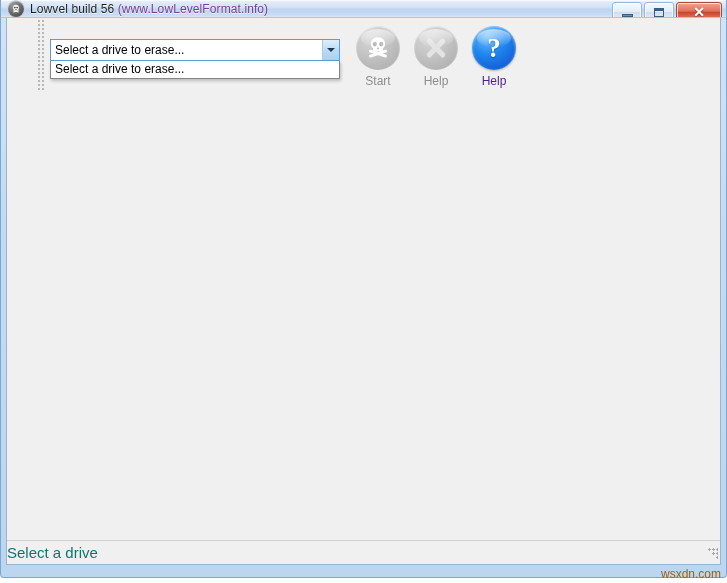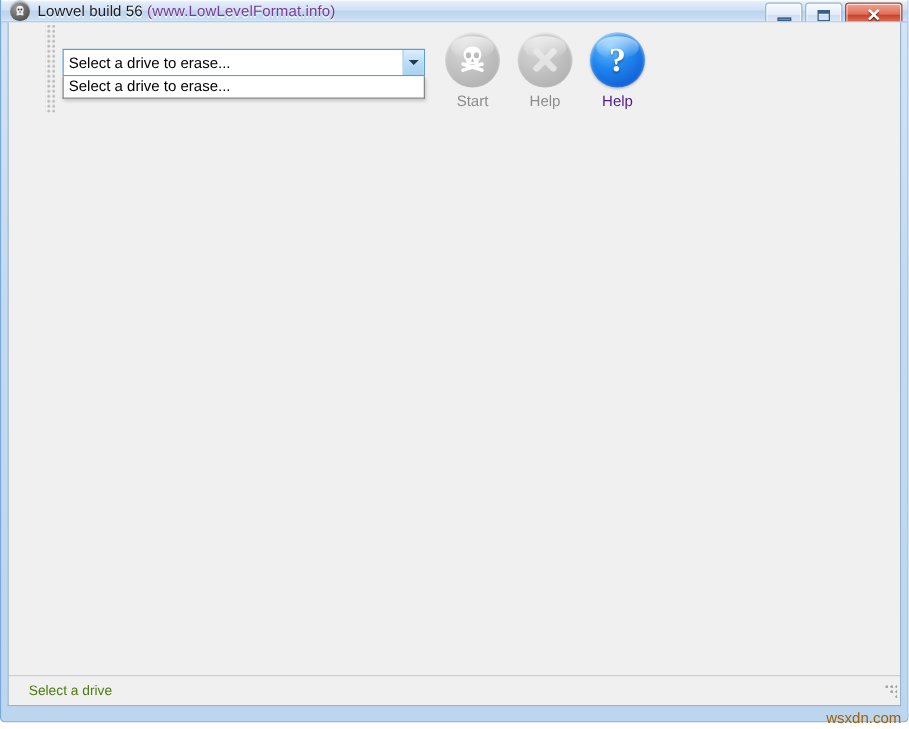--- a/index.html
+++ b/index.html
@@ -291,23 +291,23 @@
   #statusbar {
     position: absolute;
     left: 0; right: 0; bottom: 0;
     height: 24px;
     background: #f0f0f0;
     border-top: 1px solid #cfcfcf;
     display: flex;
     align-items: center;
   }
   #statusbar .status-text {
-    padding-left: 16px;
-    font-size: 11px;
-    color: #4d7c0f;
+    padding-left: 0;
+    font-size: 15px;
+    color: #0f766e;
     white-space: nowrap;
   }
   .resize-grip {
     position: absolute;
     right: 2px; bottom: 2px;
     width: 14px; height: 14px;
     background-image:
       radial-gradient(circle at 1.5px 1.5px, #a7a7a7 1.1px, transparent 1.3px);
     background-size: 4px 4px;
     -webkit-mask-image: linear-gradient(225deg, #000 42%, transparent 44%);

